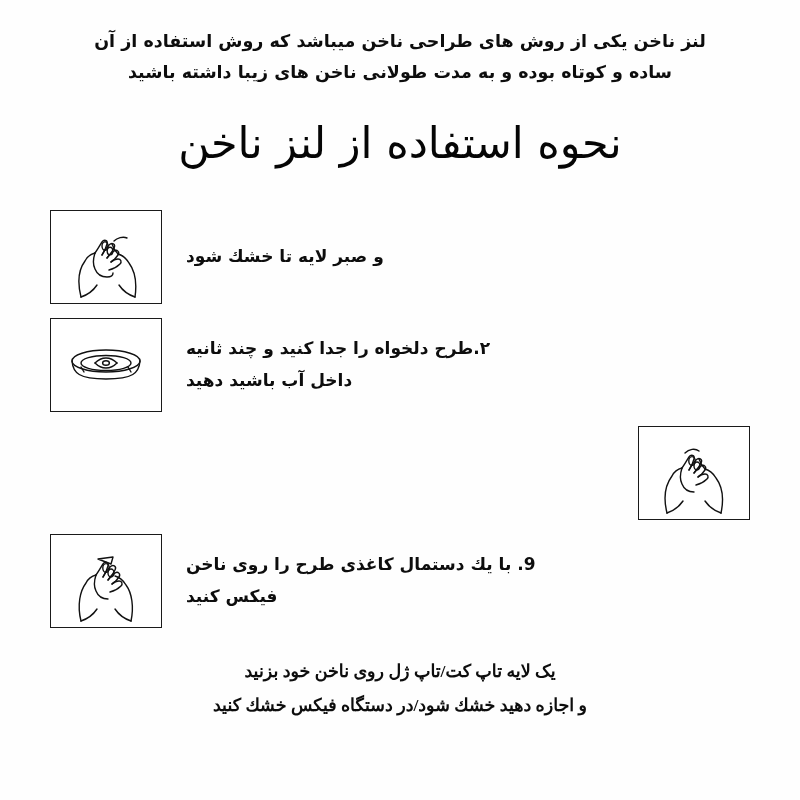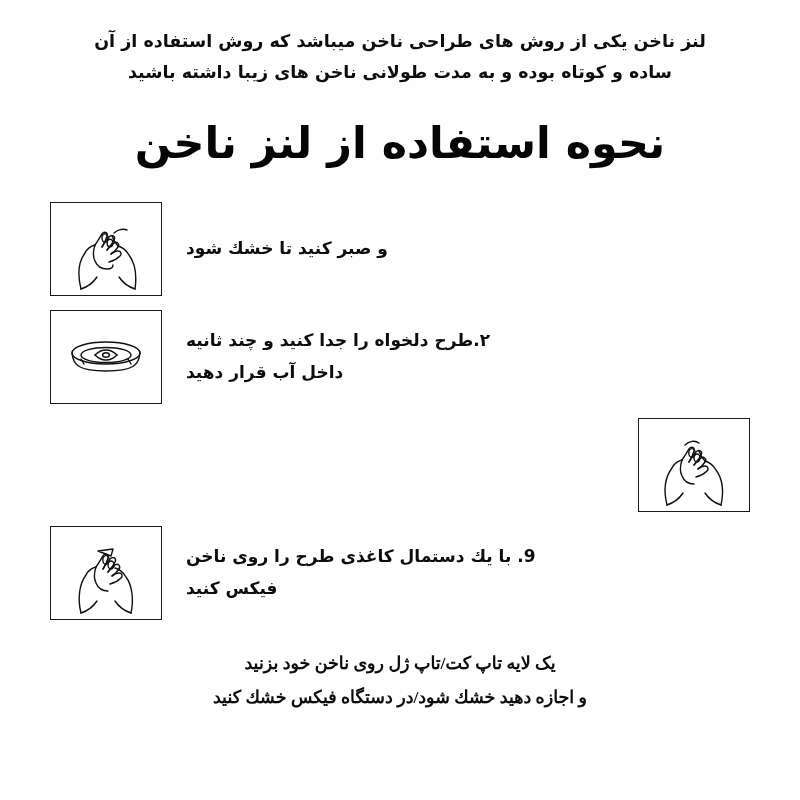--- a/index.html
+++ b/index.html
@@ -32,23 +32,23 @@
     font-weight: bold;
     line-height: 1.78;
     letter-spacing: 0px;
     color: #0d0d0d;
     direction: rtl;
   }
   .intro div { white-space: nowrap; }
 
   .headline {
     margin-top: 30px;
-    margin-bottom: 4px;
+    margin-bottom: 12px;
     font-size: 43px;
-    font-weight: bold;
+    font-weight: normal;
     letter-spacing: -0.5px;
     line-height: 1.2;
     color: #050505;
     direction: rtl;
     text-align: center;
   }
 
   .steps {
     margin-top: 28px;
     width: 700px;
@@ -109,21 +109,21 @@
     <div>لنز ناخن یکی از روش های طراحی ناخن میباشد که روش استفاده از آن</div>
     <div>ساده و کوتاه بوده و به مدت طولانی ناخن های زیبا داشته باشید</div>
   </div>
 
   <div class="headline">نحوه استفاده از لنز ناخن</div>
 
   <div class="steps">
 
     <div class="step">
       <div class="step-text">
-        <span class="line">و صبر كنید تا خشك شود</span>
+        <span class="line">و صبر لایه تا خشك شود</span>
       </div>
       <div class="thumb">
         <svg viewBox="0 0 110 92" xmlns="http://www.w3.org/2000/svg">
           <g fill="none" stroke="#111" stroke-width="1.4" stroke-linecap="round" stroke-linejoin="round">
 
             <path d="M30 86 C26 70 28 58 34 50 C36 46 40 43 44 42"></path>
             <path d="M44 42 C47 38 49 34 51 31 C53 28 57 29 56 33 C55 37 53 41 51 44"></path>
             <path d="M51 44 C53 40 56 36 58 34 C61 31 65 33 63 37 C61 41 58 45 56 47"></path>
             <path d="M56 47 C58 44 61 41 63 40 C66 38 69 41 67 44 C65 47 62 50 60 51"></path>
             <path d="M60 51 C62 49 65 48 67 48 C70 48 71 51 69 53 C66 56 62 58 58 59"></path>
@@ -138,21 +138,21 @@
             <ellipse cx="54" cy="35" rx="3" ry="4.2"></ellipse>
             <ellipse cx="59" cy="40" rx="2.8" ry="3.8"></ellipse>
           </g>
         </svg>
       </div>
     </div>
 
     <div class="step">
       <div class="step-text">
         <span class="line">۲.طرح دلخواه را جدا كنید و چند ثانیه</span>
-        <span class="line">داخل آب قرار دهید</span>
+        <span class="line">داخل آب باشید دهید</span>
       </div>
       <div class="thumb">
         <svg viewBox="0 0 110 92" xmlns="http://www.w3.org/2000/svg">
           <g fill="none" stroke="#111" stroke-width="1.4" stroke-linecap="round" stroke-linejoin="round">
             <ellipse cx="55" cy="42" rx="34" ry="11"></ellipse>
             <path d="M21 42 C22 54 28 60 55 60 C82 60 88 54 89 42"></path>
             <ellipse cx="55" cy="44" rx="25" ry="7.5"></ellipse>
             <path d="M44 44 C48 40 52 39 55 39 C58 39 62 40 66 44"></path>
             <path d="M44 44 C48 48 52 49 55 49 C58 49 62 48 66 44"></path>
             <ellipse cx="55" cy="44" rx="3.4" ry="2.2"></ellipse>

